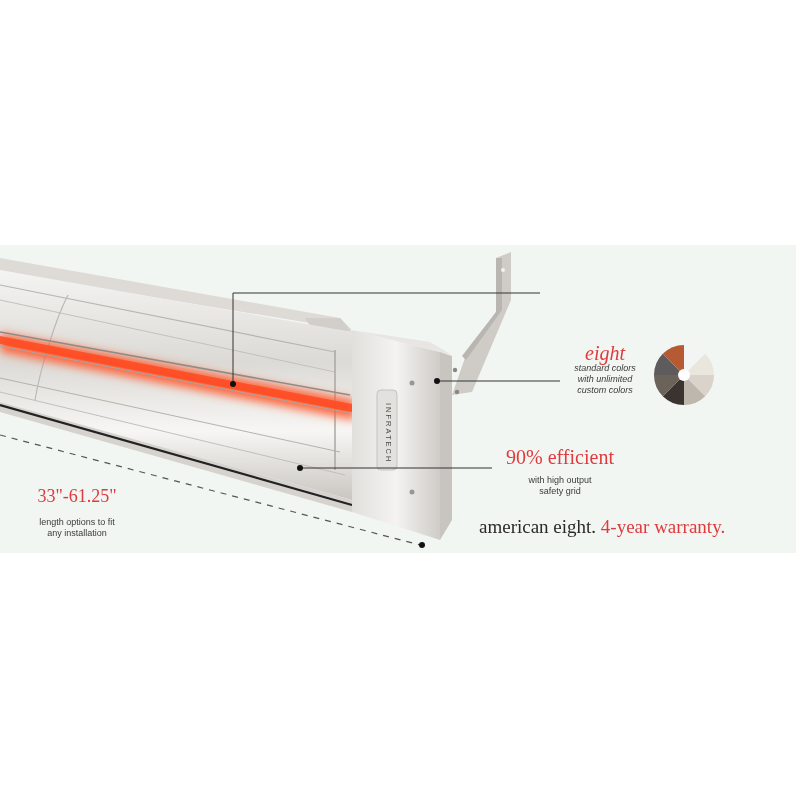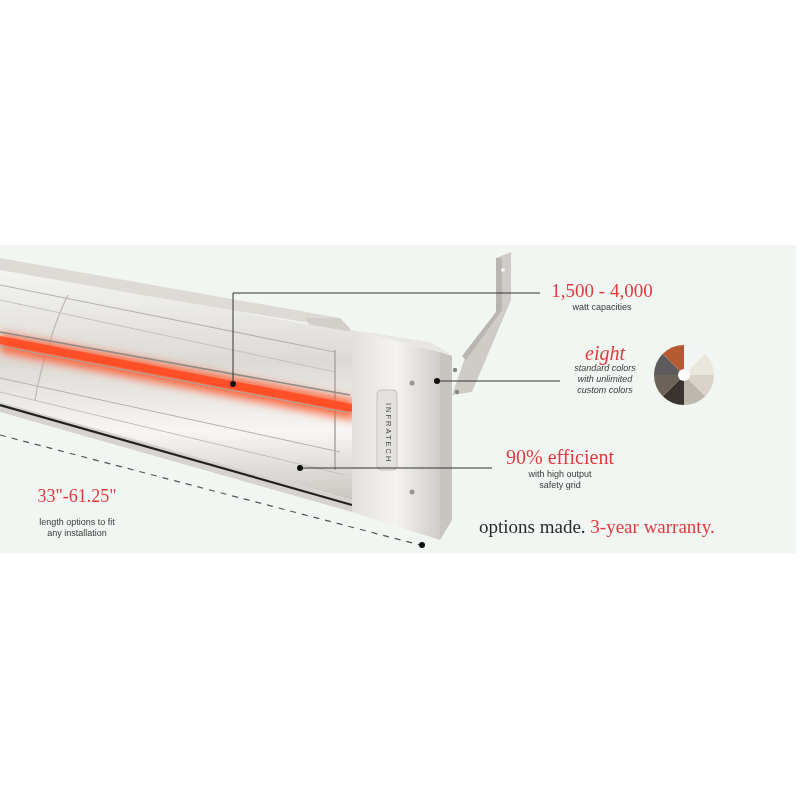--- a/index.html
+++ b/index.html
@@ -99,41 +99,37 @@
       <path d="M0,0 L-30,0 A30,30 0 0 1 -21.2,-21.2 Z" fill="#5d5b5b"></path>
       <path d="M0,0 L-21.2,-21.2 A30,30 0 0 1 0,-30 Z" fill="#b55a33"></path>
       <circle r="6" fill="#ffffff"></circle>
     </g>
   </svg>
 
   <div style="position:absolute;left:378px;top:148px;width:20px;height:80px;display:flex;align-items:center;justify-content:center;">
     <span style="writing-mode:vertical-rl;font-family:'Liberation Sans',sans-serif;font-size:7.5px;letter-spacing:2px;color:#4a4a4a;">INFRATECH</span>
   </div>
 
-  <div class="callout" style="left:540px;top:36px;width:124px;">
-    <div class="headline" style="font-size:19px;">1,500 - 4,000</div>
-    <div class="sub" style="margin-top:2px;">watt capacities</div>
-  </div>
 
   <div class="callout" style="left:562px;top:98px;width:86px;font-style:italic;">
     <div class="headline" style="font-size:20px;">eight</div>
     <div class="sub" style="margin-top:0;">standard colors</div>
     <div class="sub">with unlimited</div>
     <div class="sub">custom colors</div>
   </div>
 
   <div class="callout" style="left:500px;top:202px;width:120px;">
     <div class="headline" style="font-size:20px;">90% efficient</div>
-    <div class="sub" style="margin-top:2px;">with high output</div>
+    <div class="sub" style="margin-top:8px;">with high output</div>
     <div class="sub">safety grid</div>
   </div>
 
   <div class="callout" style="left:20px;top:242px;width:114px;">
     <div class="headline" style="font-size:18px;">33"-61.25"</div>
     <div class="sub" style="margin-top:12px;">length options to fit</div>
     <div class="sub">any installation</div>
   </div>
 
   <div class="tagline" style="left:479px;top:271px;">
-    <span class="dark">options made.</span>
-    <span class="red">3-year warranty.</span>
+    <span class="dark">american eight.</span>
+    <span class="red">4-year warranty.</span>
   </div>
 </div>
 
 </body></html>

